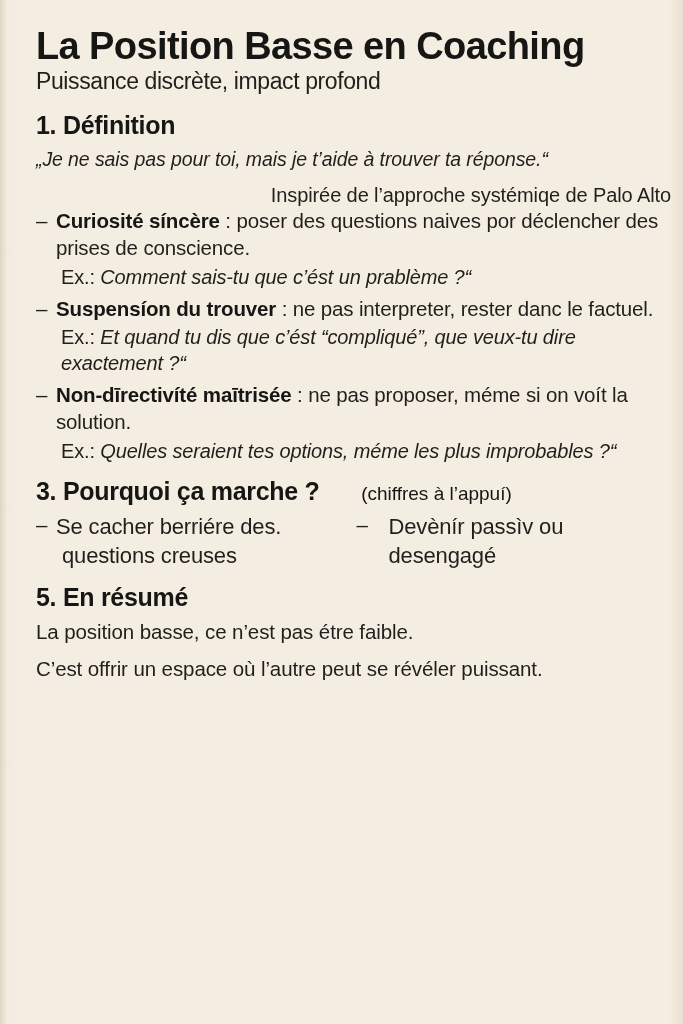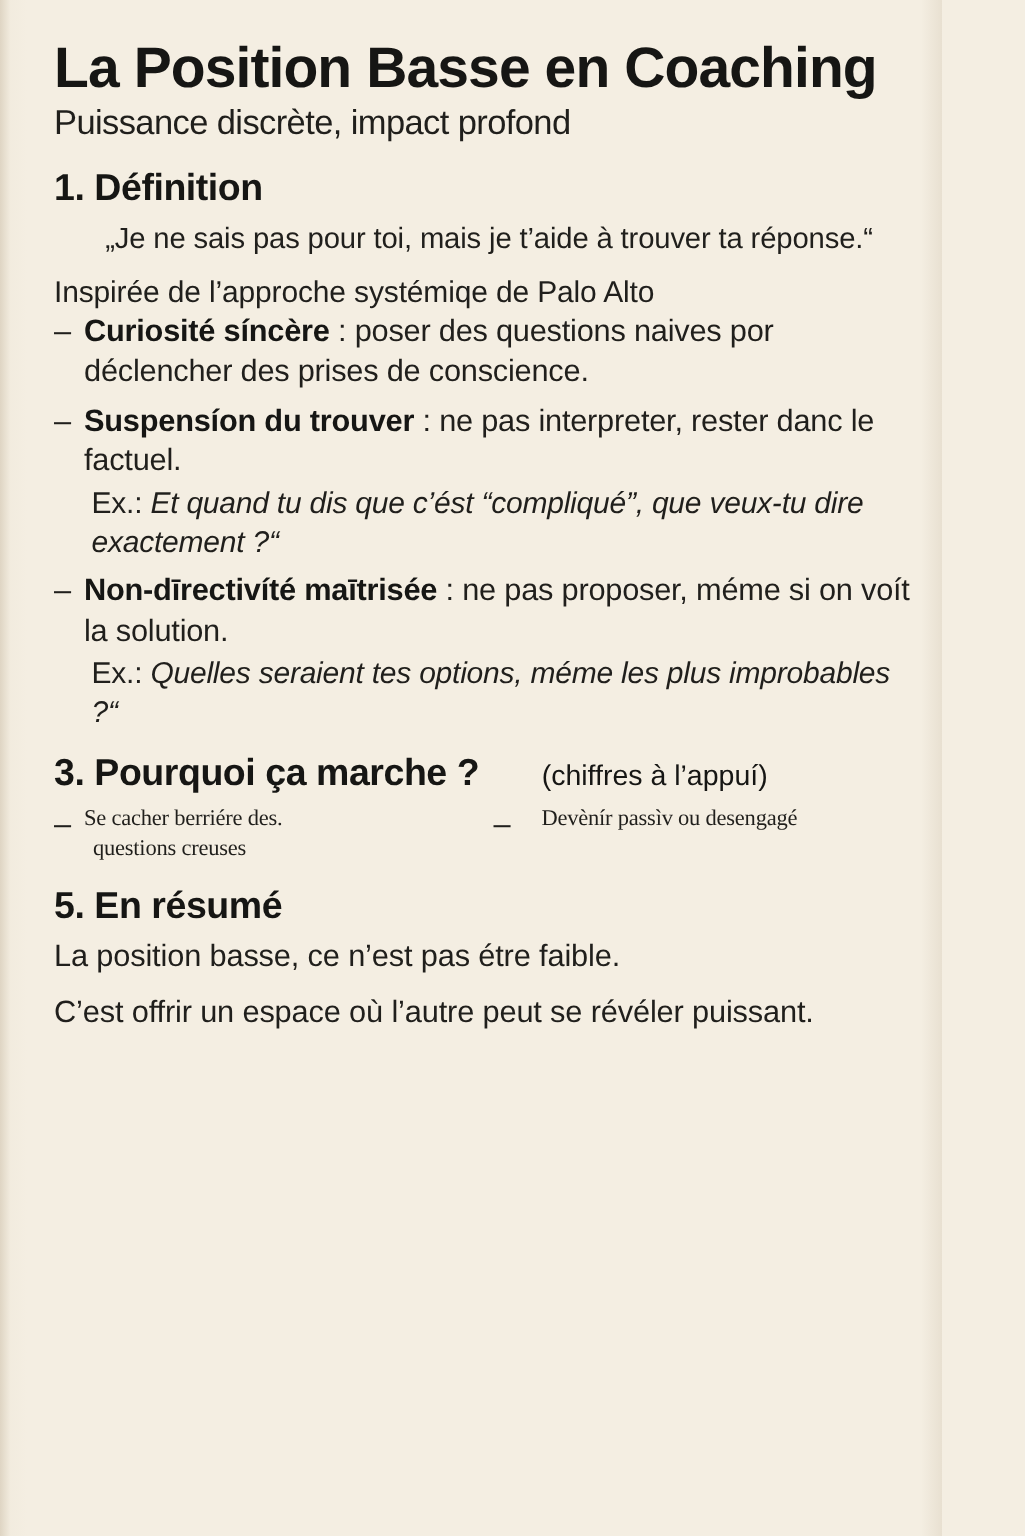--- a/index.html
+++ b/index.html
@@ -12,21 +12,21 @@
     height: 1024px;
     overflow: hidden;
     background: #f4eee2;
     font-family: "Liberation Sans", "DejaVu Sans", sans-serif;
     color: #1b1b19;
     -webkit-font-smoothing: antialiased;
   }
 
   .page {
     position: relative;
-    width: 628px;
+    width: 683px;
     height: 1024px;
     box-sizing: border-box;
     padding: 26px 12px 10px 36px;
     background:
       linear-gradient(to right,
         rgba(205,192,170,0.55) 0px,
         rgba(235,226,209,0.20) 7px,
         rgba(244,238,226,0) 18px),
       linear-gradient(to left,
         rgba(205,192,170,0.30) 0px,
@@ -74,33 +74,34 @@
     font-weight: 400;
     line-height: 1.31;
     letter-spacing: -0.1px;
     margin: 0 0 10px 0;
     color: #201f1c;
   }
   .body-text.tight { margin-bottom: 6px; }
 
   .quote-line {
     font-size: 19.5px;
+    font-style: italic;
     line-height: 1.3;
     letter-spacing: -0.1px;
     margin: 0 0 11px 0;
     color: #201f1c;
-    text-align: center;
   }
 
   .source-line {
     font-size: 20px;
     line-height: 1.28;
     letter-spacing: -0.1px;
     margin: 0;
     color: #201f1c;
+    text-align: right;
   }
 
   
   .bullet {
     position: relative;
     padding-left: 20px;
     margin-bottom: 6px;
   }
   .bullet-dash {
     position: absolute;
@@ -150,26 +151,25 @@
   .col-dash {
     position: absolute;
     left: 0;
     top: 0;
     font-size: 20.5px;
     line-height: 1.3;
     color: #201f1c;
   }
   .two-col .col.col-right .col-dash { left: 6px; }
   .col-line {
-    font-size: 15px;
+    font-size: 22px;
     line-height: 1.32;
     letter-spacing: -0.15px;
     color: #201f1c;
     display: block;
-    font-family: Liberation Serif, serif;
   }
   .col-line.indent-1 { padding-left: 6px; }
   .col-line.indent-2 { padding-left: 12px; }
 
   .summary-line {
     font-size: 20.5px;
     line-height: 1.3;
     letter-spacing: -0.1px;
     margin: 0 0 10px 0;
     color: #201f1c;
@@ -190,20 +190,21 @@
     <p class="quote-line">„Je ne sais pas pour toi, mais je t’aide à trouver ta réponse.“</p>
 
     <p class="source-line">Inspirée de l’approche systémiqe de Palo Alto</p>
   </section>
 
   <section>
 
     <div class="bullet">
       <span class="bullet-dash">–</span>
       <span class="bullet-body"><span class="bullet-term">Curiosité síncère</span><span> : </span><span>poser des questions naives por déclencher des prises de conscience.</span>
+        <span class="bullet-example"><span class="ex-label">Ex.: </span><em>Comment sais-tu que c’ést un prablème ?“</em></span>
       </span>
     </div>
 
     <div class="bullet">
       <span class="bullet-dash">–</span>
       <span class="bullet-body"><span class="bullet-term">Suspensíon du trouver</span><span> : </span><span>ne pas interpreter, rester danc le factuel.</span>
         <span class="bullet-example"><span class="ex-label">Ex.: </span><em>Et quand tu dis que c’ést “compliqué”, que veux-tu dire exactement ?“</em></span>
       </span>
     </div>
 

